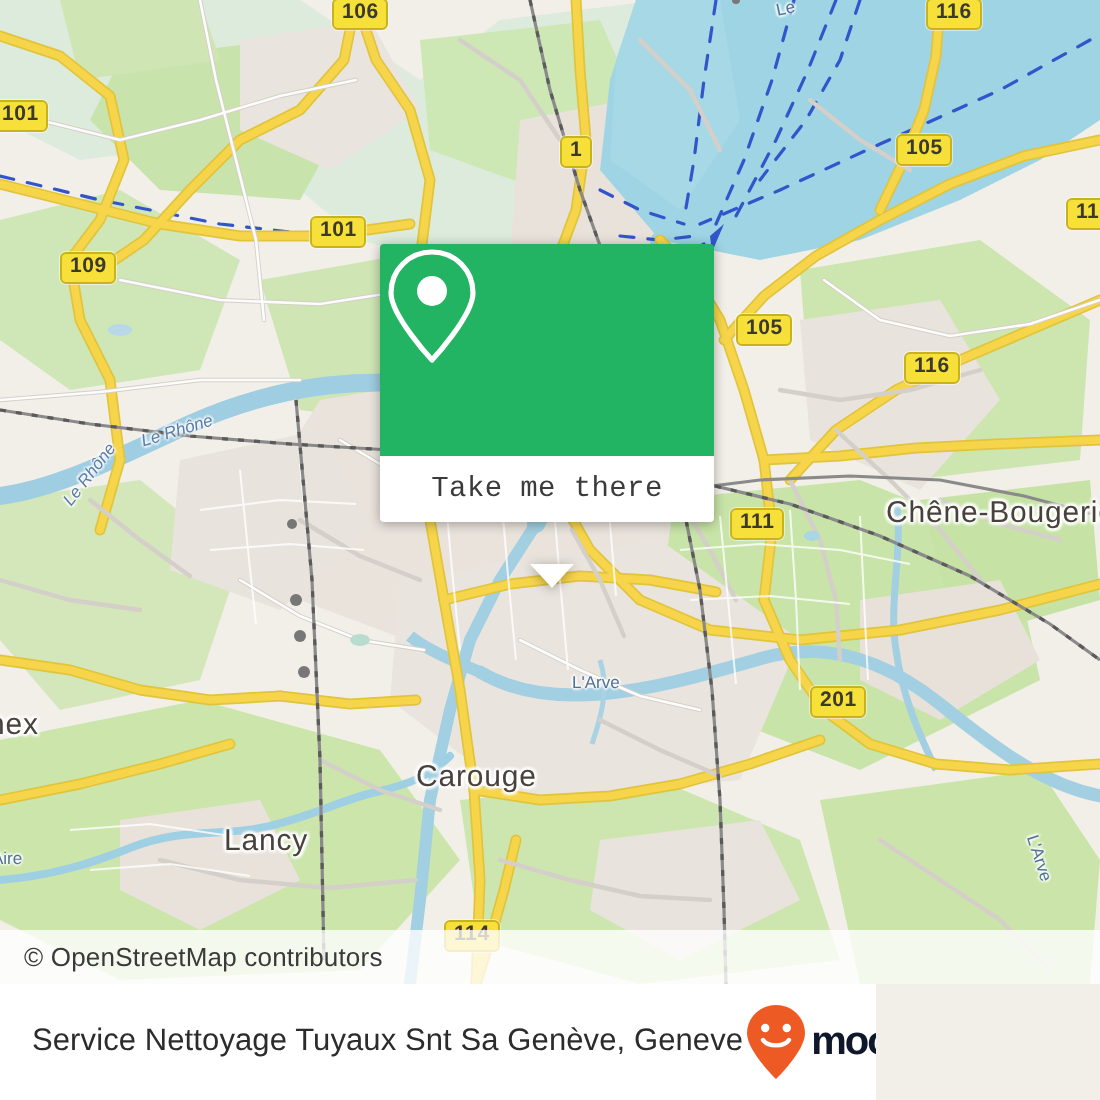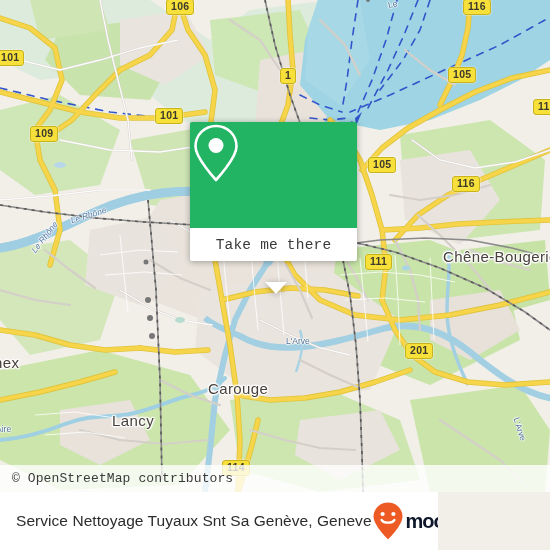--- a/index.html
+++ b/index.html
@@ -70,21 +70,21 @@
     border-right:11px solid transparent;
     border-top:12px solid #fff;
   }
 
   
   #attribution {
     position:absolute; left:0; top:465px; width:550px; height:27px;
     background:rgba(255,255,255,.78);
     display:flex; align-items:center;
     padding-left:12px;
-    color:#3a3a3a; font-size:13px; letter-spacing:.1px;font-family:Liberation Mono, monospace;
+    color:#3a3a3a; font-size:13px; letter-spacing:.1px;
   }
 
   
   #footer {
     position:absolute; left:0; top:492px; width:438px; height:58px;
     background:#fff;
     display:flex; align-items:center; justify-content:space-between;
     padding:0 14px 0 16px;
     overflow:hidden;
   }

